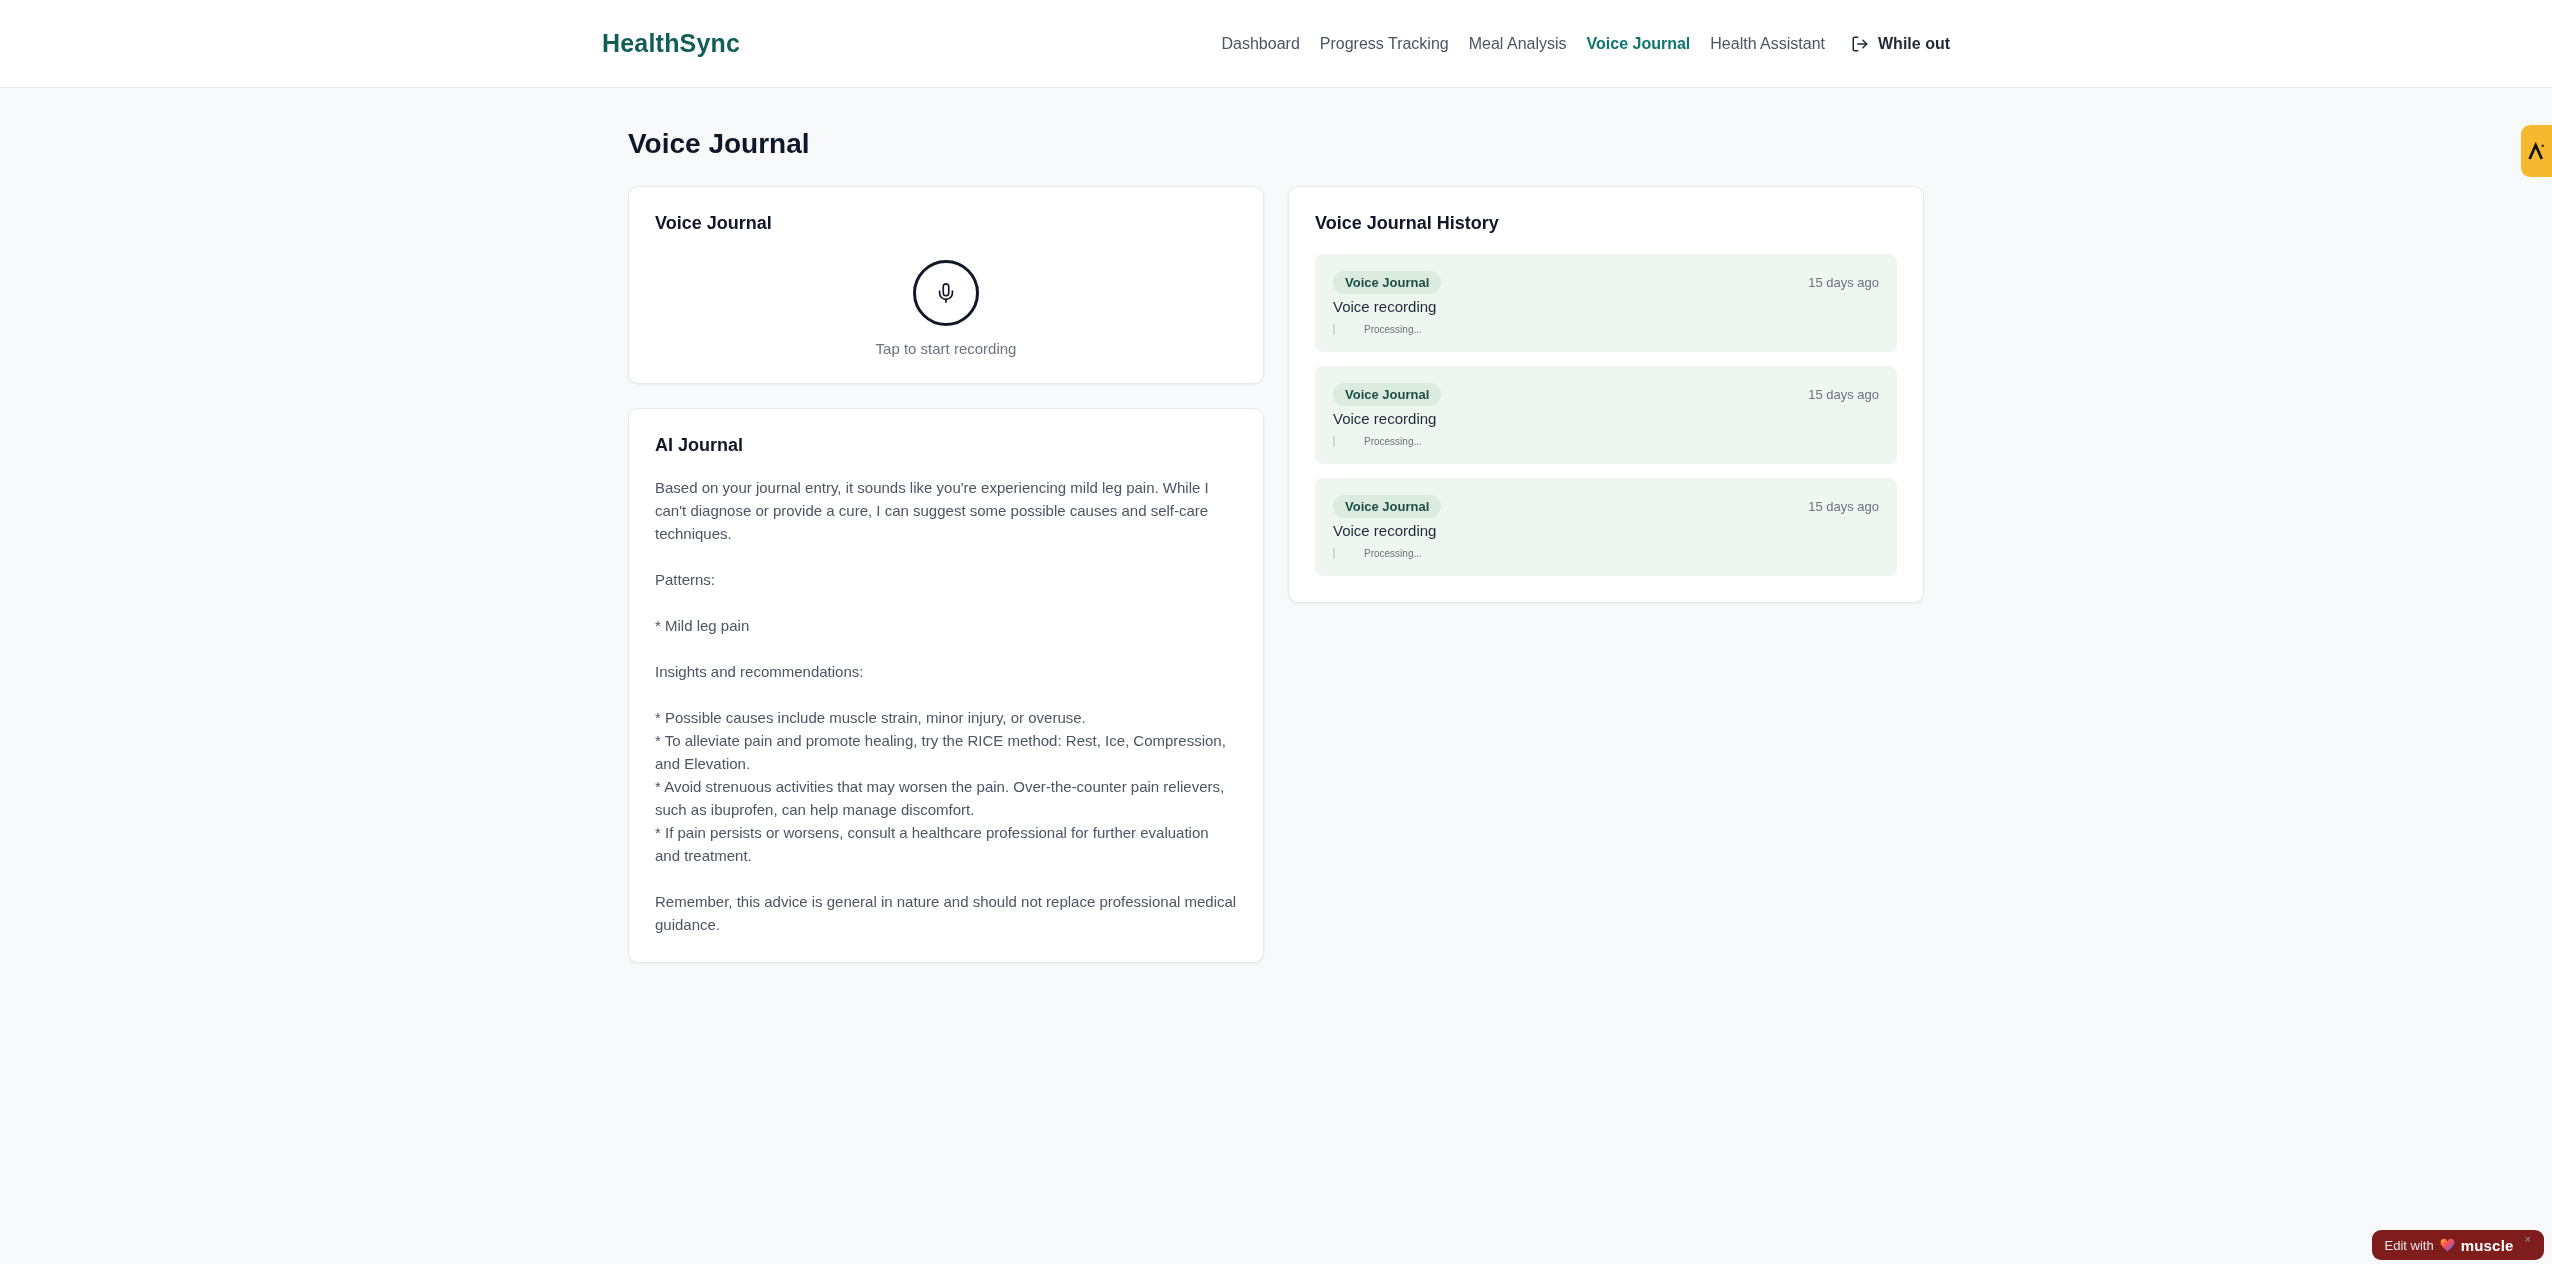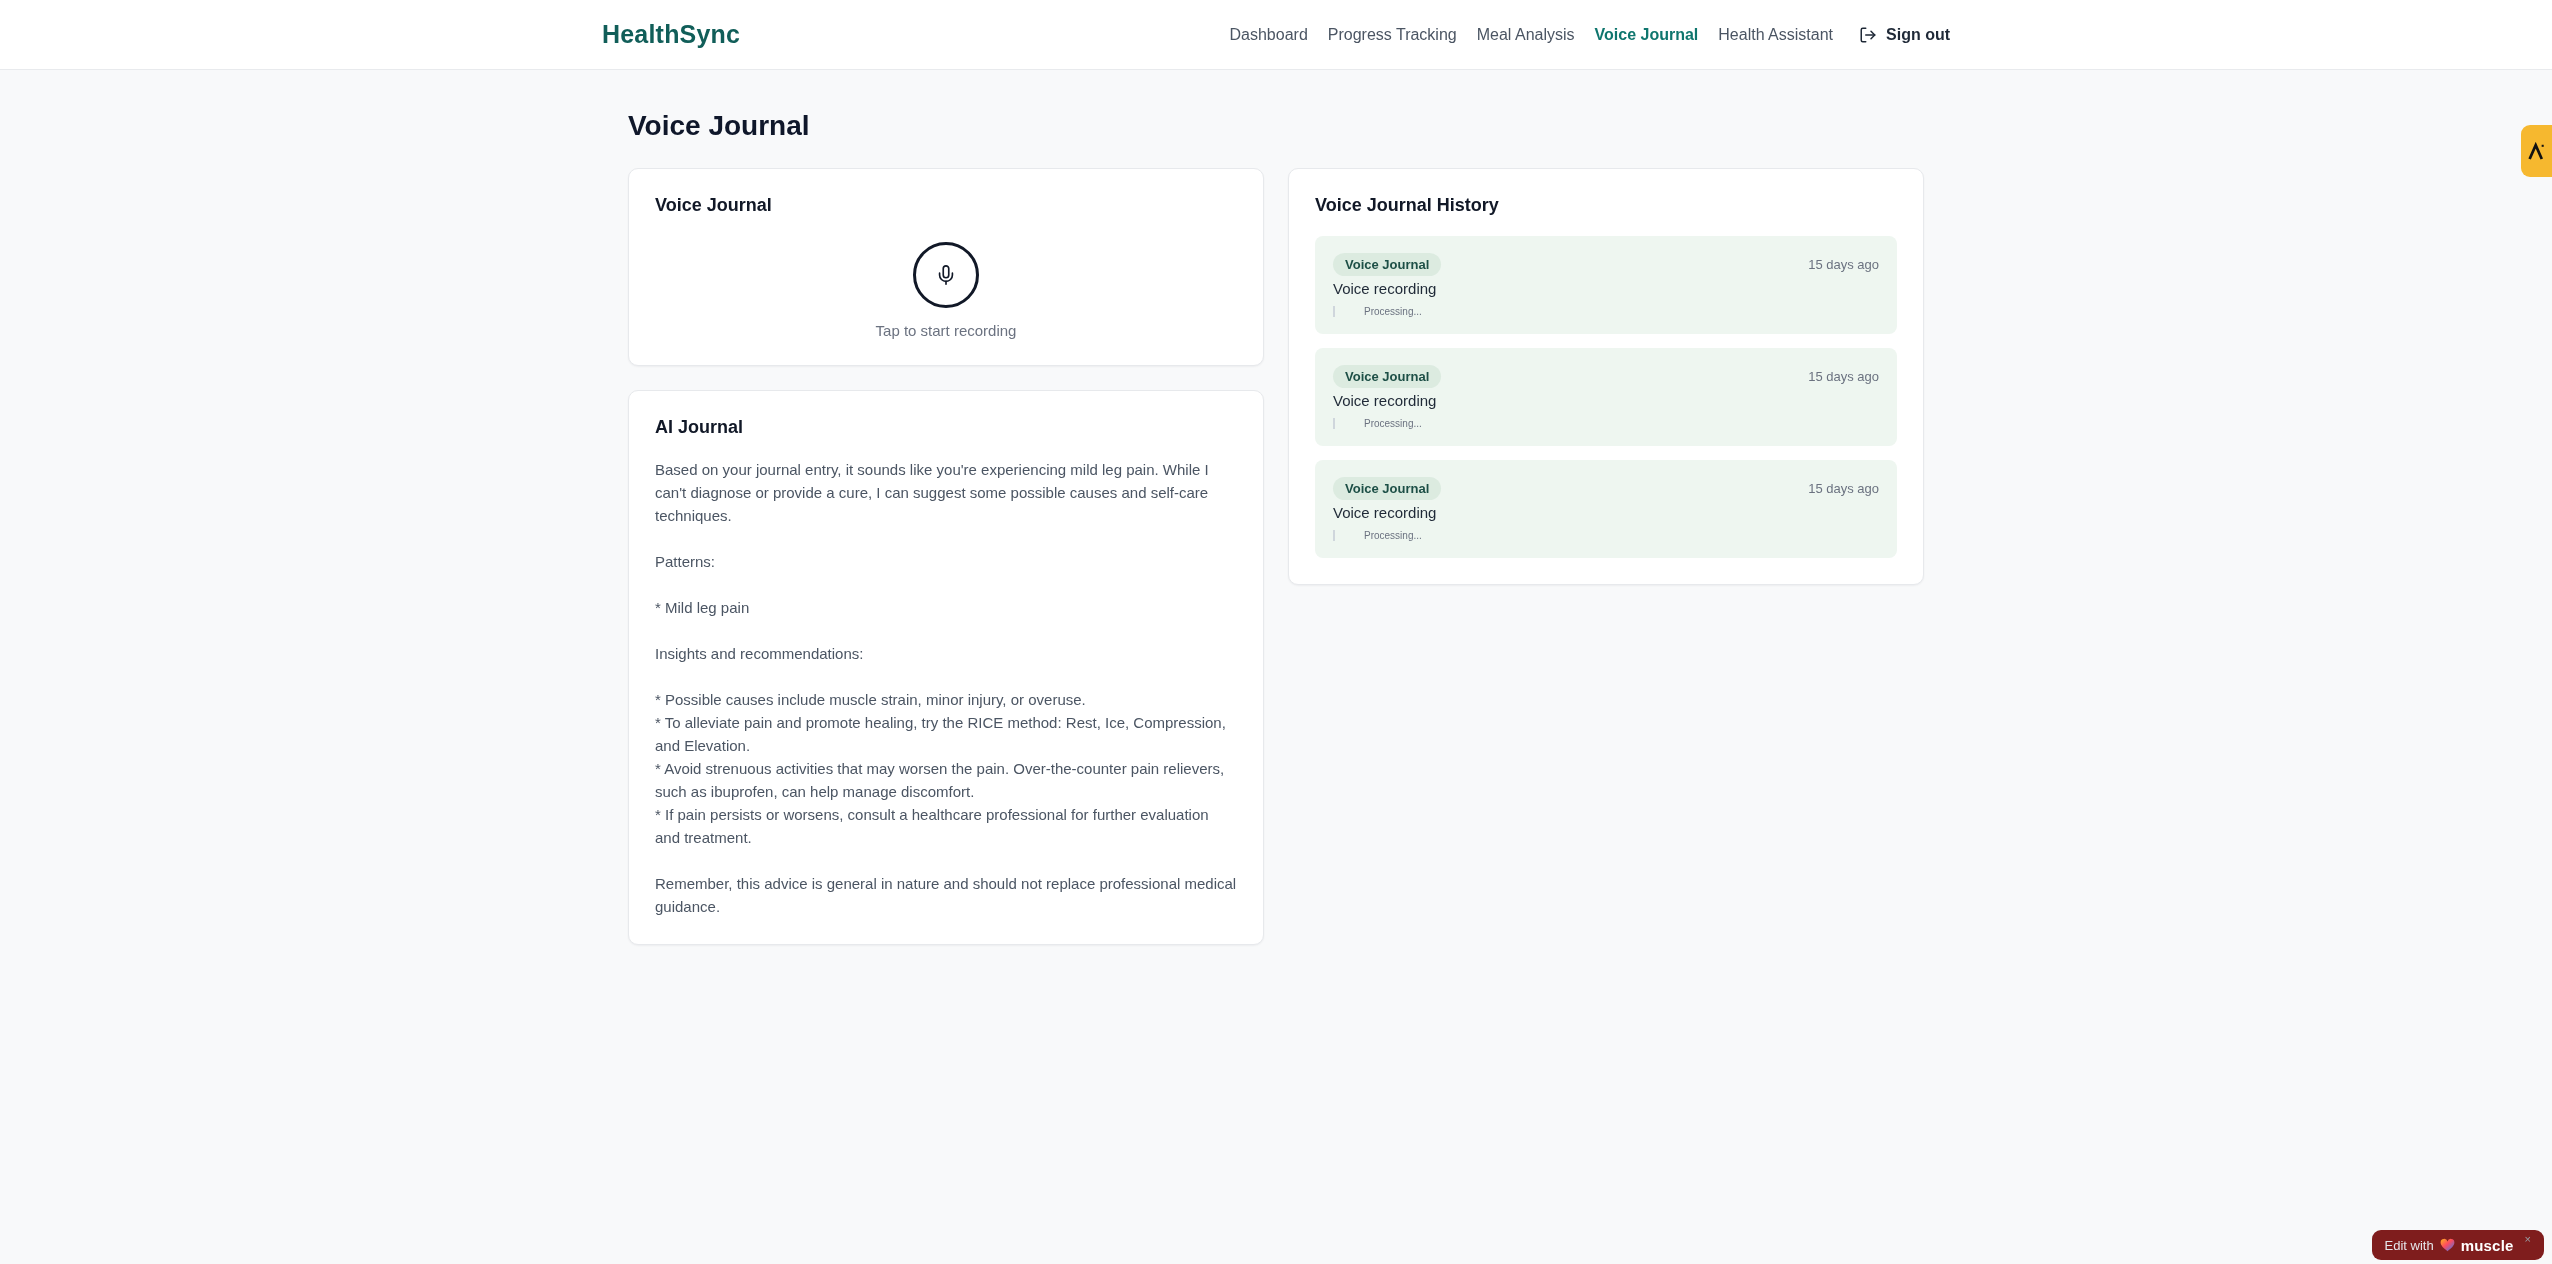--- a/index.html
+++ b/index.html
@@ -5,21 +5,21 @@
   * { margin:0; padding:0; box-sizing:border-box; }
   html,body { width:2552px; height:1264px; overflow:hidden; }
   body {
     font-family:"Liberation Sans", sans-serif;
     background:#f8f9fa;
     color:#111827;
     position:relative;
   }
   
   header {
-    height:70px; background:#ffffff; border-bottom:1px solid #e8eaed;
+    height:88px; background:#ffffff; border-bottom:1px solid #e8eaed;
     display:flex; align-items:center;
   }
   .shell-header { width:1348px; margin:0 auto; display:flex; align-items:center; justify-content:space-between; }
   .logo { font-size:25px; font-weight:700; color:#115e59; text-decoration:none; letter-spacing:.2px; cursor:pointer; }
   nav { display:flex; align-items:center; gap:20px; }
   .nav-link { font-size:16px; color:#4b5563; text-decoration:none; cursor:pointer; font-weight:500; }
   .nav-link.active { color:#0f766e; font-weight:600; }
   .signout-btn {
     display:flex; align-items:center; gap:9px; margin-left:6px;
     background:none; border:none; cursor:pointer;
@@ -96,21 +96,21 @@
       <a class="nav-link active">Voice Journal</a>
       <a class="nav-link">Health Assistant</a>
       <button class="signout-btn">
         <span style="display:flex;">
           <svg viewBox="0 0 24 24" fill="none" stroke-width="2" stroke-linecap="round" stroke-linejoin="round">
             <path d="M9 21H5a2 2 0 0 1-2-2V5a2 2 0 0 1 2-2h4"></path>
             <polyline points="16 17 21 12 16 7"></polyline>
             <line x1="21" y1="12" x2="9" y2="12"></line>
           </svg>
         </span>
-        <span>Sign out</span>
+        <span>While out</span>
       </button>
     </nav>
   </div>
 </header>
 
 <main>
   <h1>Voice Journal</h1>
 
   <div class="grid">
 

